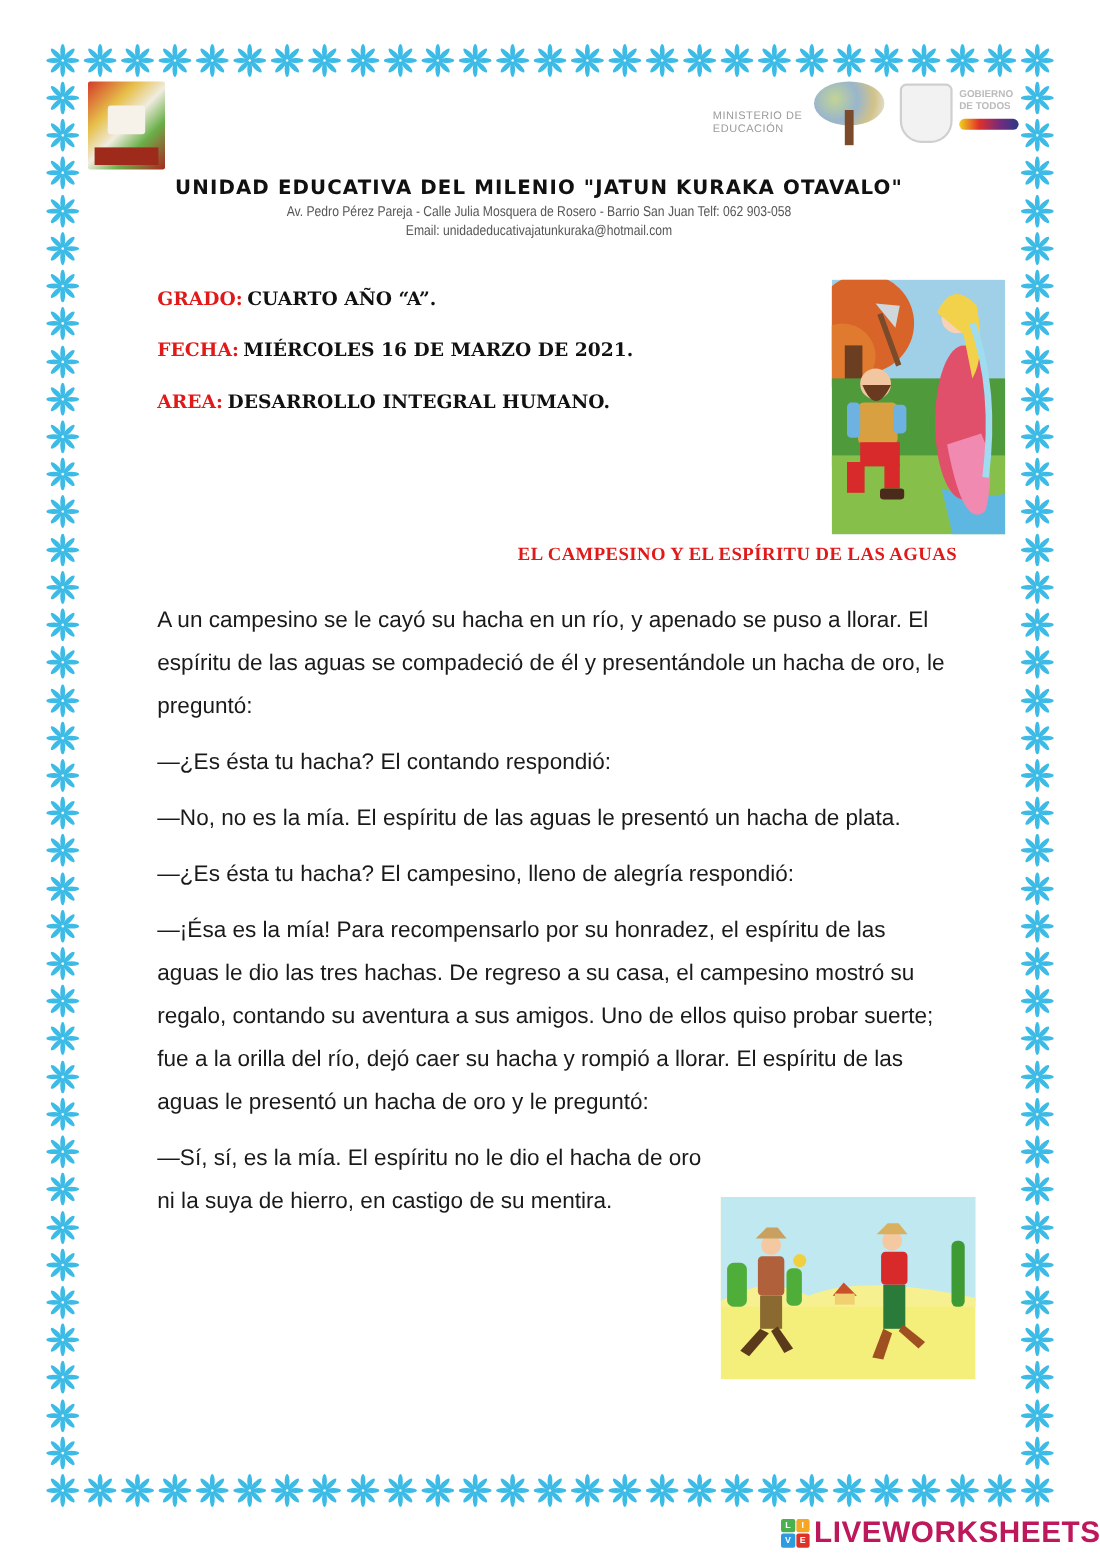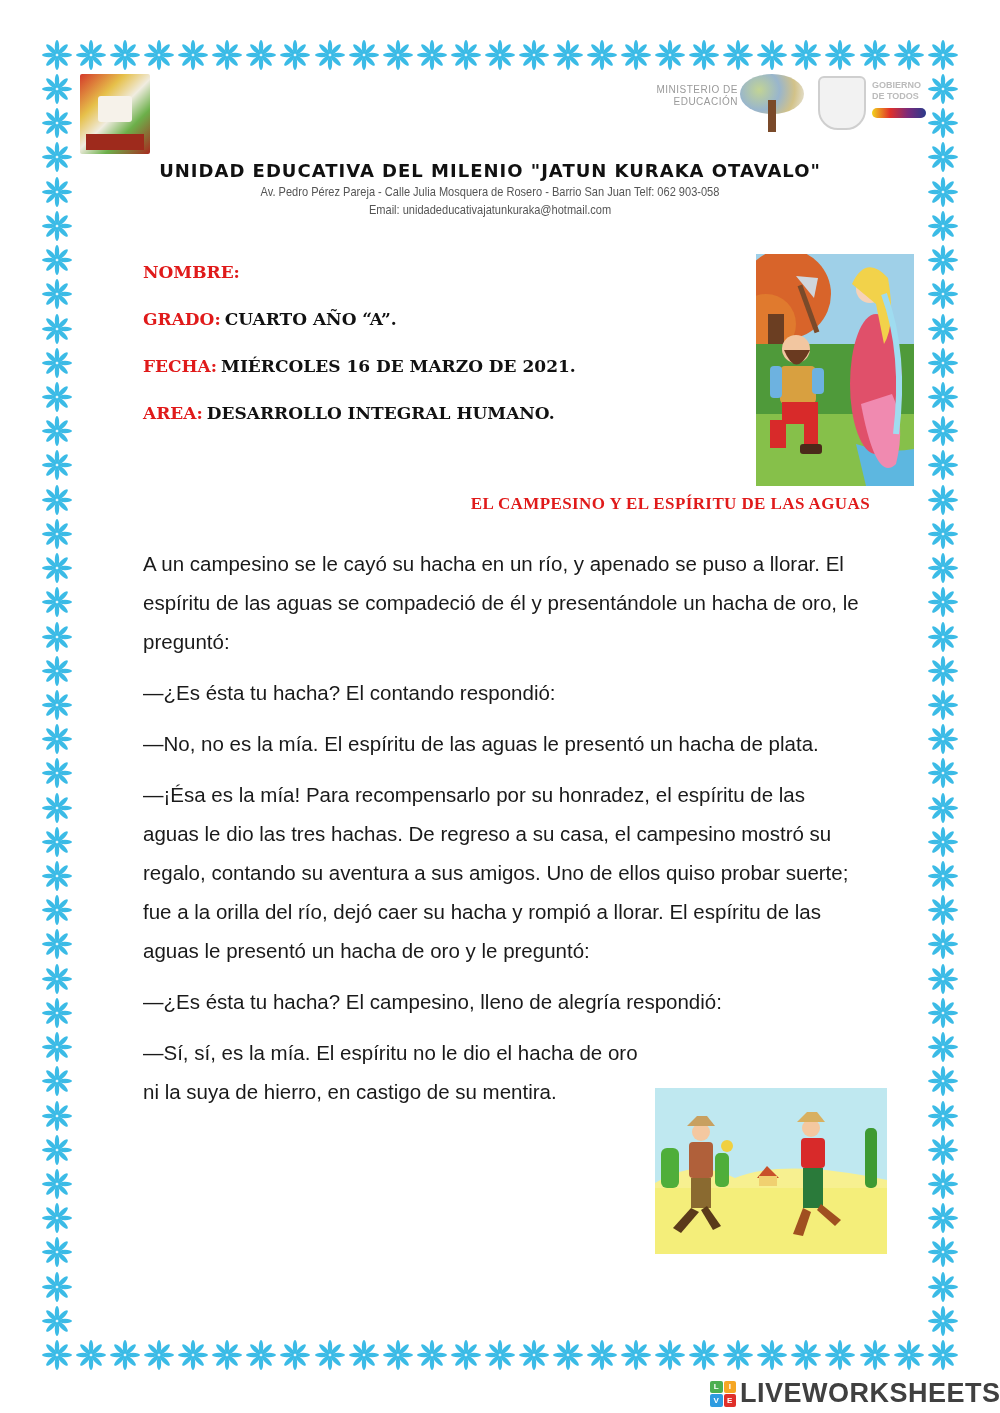--- a/index.html
+++ b/index.html
@@ -11,21 +11,21 @@
   .border-col { width: 34px; flex-direction: column; justify-content: space-between; }
   .star { width: 34px; height: 34px; display: flex; align-items: center; justify-content: center; }
   .star svg { width: 30px; height: 30px; }
 
   .logo-left { position: absolute; left: 80px; left: 80px; top: 74px; width: 70px; height: 80px;
     background: linear-gradient(135deg,#d43a2a 0%,#e6c04a 30%,#f0ece0 50%,#6cb04a 70%,#a8281e 100%); border-radius: 2px; }
   .logo-left .inner { position:absolute; left:18px; top:22px; width:34px; height:26px; background:#f6f2ea; border-radius:3px; }
   .logo-left .base { position:absolute; left:6px; bottom:4px; width:58px; height:16px; background:#9e2a1c; }
 
   .logo-right { position: absolute; left: 640px; top: 74px; width: 290px; height: 60px; }
-  .ministry-text { position:absolute; left:8px; top:10px; font-size:10px; color:#9a9a9a; line-height:12px; text-align:right; width:90px; letter-spacing:0.5px; }
+  .ministry-text { position:absolute; left:8px; top:26px; font-size:10px; color:#9a9a9a; line-height:12px; text-align:left; width:90px; letter-spacing:0.5px; }
   .tree { position:absolute; left:100px; top:0; width:64px; height:58px; }
   .tree .canopy { position:absolute; left:0; top:0; width:64px; height:40px; border-radius:50%;
     background: radial-gradient(circle at 30% 40%, #b3c97a 0%, #7fa3c0 40%, #c7b36b 70%, #e5e5e5 100%); opacity:0.8; }
   .tree .trunk { position:absolute; left:28px; top:26px; width:8px; height:32px; background:#7a4a2a; }
   .emblem { position:absolute; left:178px; top:2px; width:48px; height:54px; border:2px solid #cfcfcf; border-radius:6px 6px 20px 20px; background:#f2f2f2; }
   .gov { position:absolute; left:232px; top:6px; width:58px; font-size:9px; color:#bbb; line-height:11px;font-weight:bold; }
   .gov .wave { display:block; margin-top:6px; height:10px; width:54px; border-radius:8px; background:linear-gradient(90deg,#f2d21c,#e0302a,#7a2a7a,#2a3a8a); }
 
   .school-header { position:absolute; left:130px; top:160px; width:720px; text-align:center; }
   .school-name { font-family:"DejaVu Sans", sans-serif; font-weight:bold; font-size:18px; letter-spacing:1px; color:#111; }
@@ -43,21 +43,21 @@
     font-family:Liberation Serif, serif; font-weight:bold; font-size:17px; color:#e01a1a; letter-spacing:0.4px; }
 
   .story { position:absolute; left:143px; top:544px; width:720px;
     font-family:"Liberation Sans", sans-serif; font-size:20.5px; line-height:39px; color:#1a1a1a; }
   .story p { margin-bottom:12px; }
   .story p.last { width:500px; }
 
   .lw { position:absolute; left:710px; top:1378px; display:flex; align-items:center; }
   .lw-badge { width:26px; height:26px; display:grid; grid-template-columns:1fr 1fr; gap:1px; margin-right:4px; }
   .lw-badge span { display:flex; align-items:center; justify-content:center; font-size:8px; font-weight:bold; color:#fff; border-radius:2px; font-family:"Liberation Sans",sans-serif; }
-  .lw-text { font-family:"Liberation Sans", sans-serif; font-weight:bold; font-size:27px; color:#404040; letter-spacing:0.5px; }
+  .lw-text { font-family:"Liberation Sans", sans-serif; font-weight:bold; font-size:27px; color:#be185d; letter-spacing:0.5px; }
 </style>
 </head>
 <body>
 
 <div class="border-row" style="top:38px;" id="b-top">
     <div class="star">
       <svg viewBox="-15 -15 30 30">
         <ellipse cx="0" cy="-8" rx="2.2" ry="7" fill="#3bbbe6" transform="rotate(0)"></ellipse>
         <ellipse cx="0" cy="-8" rx="2.2" ry="7" fill="#3bbbe6" transform="rotate(45)"></ellipse>
         <ellipse cx="0" cy="-8" rx="2.2" ry="7" fill="#3bbbe6" transform="rotate(90)"></ellipse>
@@ -1618,23 +1618,20 @@
   </div>
 </div>
 
 <div class="school-header">
   <div class="school-name">UNIDAD EDUCATIVA DEL MILENIO "JATUN KURAKA OTAVALO"</div>
   <div class="school-addr">Av. Pedro Pérez Pareja - Calle Julia Mosquera de Rosero  - Barrio San Juan Telf: 062 903-058</div>
   <div class="school-email">Email: unidadeducativajatunkuraka@hotmail.com</div>
 </div>
 
 <div class="info">
-  <div class="info-row">
-    <span class="lbl">NOMBRE:</span><span class="val"></span>
-  </div>
   <div class="info-row">
     <span class="lbl">GRADO:</span><span class="val">CUARTO AÑO “A”.</span>
   </div>
   <div class="info-row">
     <span class="lbl">FECHA:</span><span class="val">MIÉRCOLES 16 DE MARZO DE 2021.</span>
   </div>
   <div class="info-row">
     <span class="lbl">AREA:</span><span class="val">DESARROLLO INTEGRAL HUMANO.</span>
   </div>
 </div>
@@ -1666,22 +1663,22 @@
     <rect x="44" y="190" width="22" height="10" rx="3" fill="#4a2a1a"></rect>
   </svg>
 </div>
 
 <div class="story-title">EL CAMPESINO Y EL ESPÍRITU DE LAS AGUAS</div>
 
 <div class="story">
   <p>A un campesino se le cayó su hacha en un río, y apenado se puso a llorar. El espíritu de las aguas se compadeció de él y presentándole un hacha de oro, le preguntó:</p>
   <p>—¿Es ésta tu hacha? El contando respondió:</p>
   <p>—No, no es la mía. El espíritu de las aguas le presentó un hacha de plata.</p>
+  <p>—¿Es ésta tu hacha? El campesino, lleno de alegría respondió:</p>
   <p>—¡Ésa es la mía! Para recompensarlo por su honradez, el espíritu de las aguas le dio las tres hachas. De regreso a su casa, el campesino mostró su regalo, contando su aventura a sus amigos. Uno de ellos quiso probar suerte; fue a la orilla del río, dejó caer su hacha y rompió a llorar. El espíritu de las aguas le presentó un hacha de oro y le preguntó:</p>
-  <p>—¿Es ésta tu hacha? El campesino, lleno de alegría respondió:</p>
   <p class="last">—Sí, sí, es la mía. El espíritu no le dio el hacha de oro ni la suya de hierro, en castigo de su mentira.</p>
 </div>
 
 <div class="pic-bottom">
   <svg width="232" height="166" viewBox="0 0 232 166">
     <rect width="232" height="166" fill="#f4ee7a"></rect>
     <rect width="232" height="95" fill="#bfe8f0"></rect>
     <path d="M0 95 Q40 70 80 90 Q130 70 232 92 L232 100 L0 100 Z" fill="#f7f090"></path>
     <rect x="6" y="60" width="18" height="40" rx="6" fill="#4fae3a"></rect>
     <rect x="60" y="65" width="14" height="34" rx="5" fill="#4fae3a"></rect>

